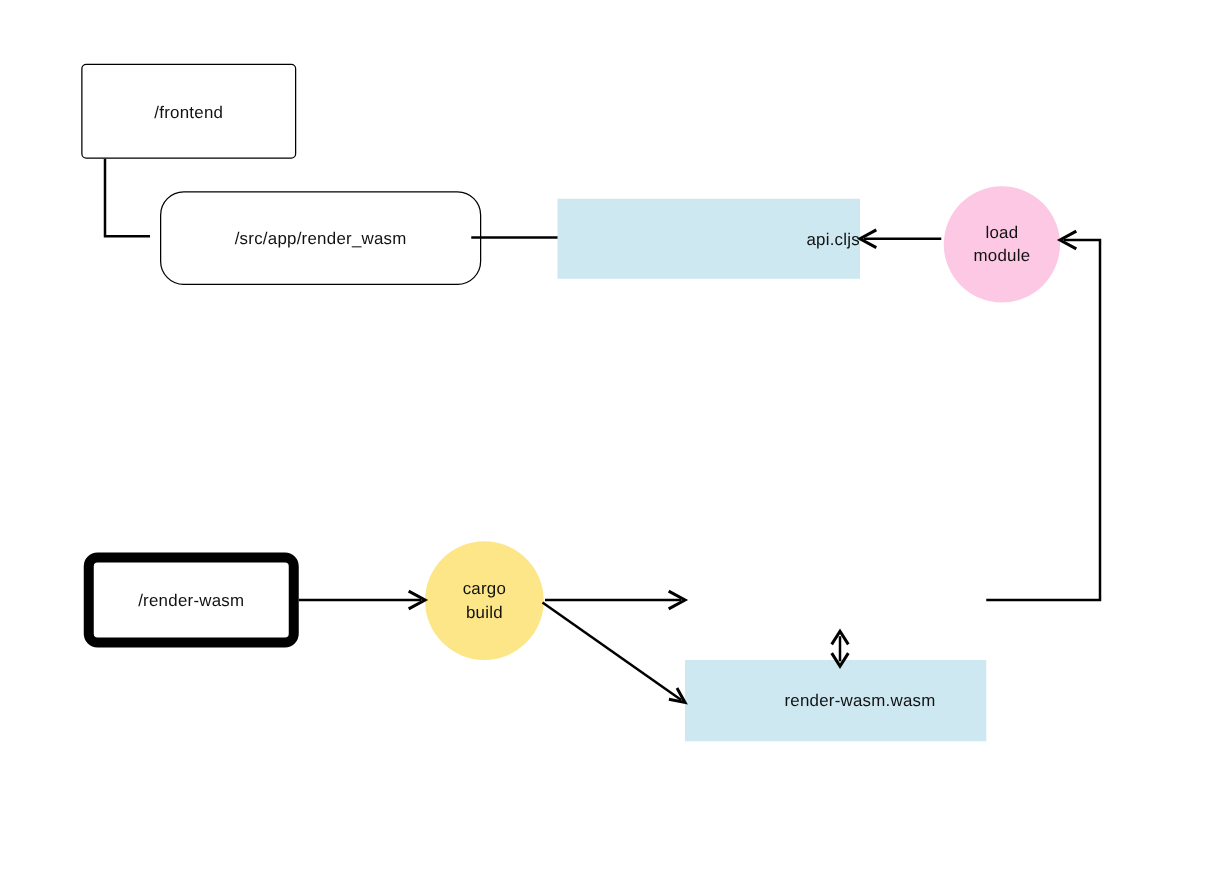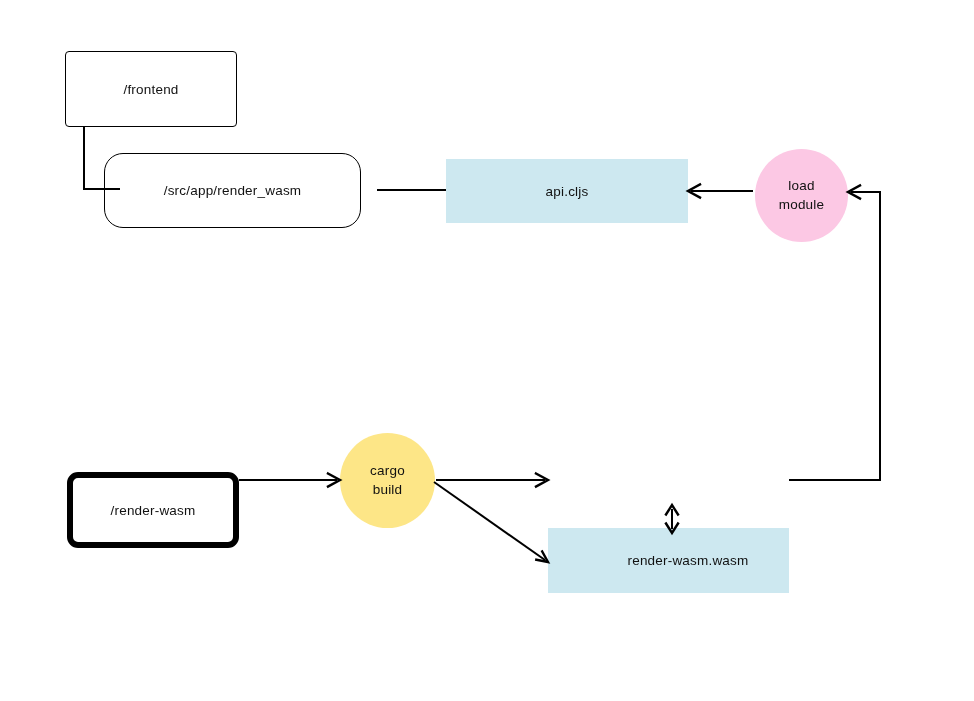--- a/index.html
+++ b/index.html
@@ -18,28 +18,28 @@
     font-size:13.5px;
     letter-spacing:.2px;
     box-sizing:border-box;
   }
   .rounded{
     background:#ffffff;
     border:1.5px solid #000000;
   }
   .r10{border-radius:4px;}
   .r18{border-radius:19px;}
-  .gray-border{border:6px solid #000000;border-radius:11px;margin-top:30px;}
+  .gray-border{border:8px solid #000000;border-radius:11px;}
   .bluebox{background:#cde8f0;border:none;}
   .circle{border-radius:50%;white-space:pre-line;line-height:1.35;}
   .pink{background:#fcc8e4;}
   .yellow{background:#fde687;}
   .frontend      {left:65px;  top:51px;  width:172px; height:76px;}
-  .src-app       {left:104px; top:153px; width:257px; height:75px;}
-  .api           {left:446px; top:159px; width:242px; height:64px;}
+  .src-app       {left:128px; top:153px; width:257px; height:75px;}
+  .api           {left:446px; top:159px; width:242px; height:64px;justify-content:flex-end;}
   .load-module   {left:755px; top:149px; width:93px;  height:93px;}
   .render-dir    {left:67px;  top:442px; width:172px; height:76px;}
   .cargo-build   {left:340px; top:433px; width:95px;  height:95px;}
   .js-box        {left:548px; top:449px; width:241px; height:62px;}
   .wasm-box      {left:548px; top:528px; width:241px; height:65px;padding-left:39px;}
   .edges{position:absolute;left:0;top:0;width:974px;height:701px;pointer-events:none;}
   .edges *{stroke:#000000;fill:none;}
   .shaft{stroke-width:2;}
   .chev{stroke-width:2.4;stroke-linecap:square;stroke-linejoin:miter;}
 </style>

